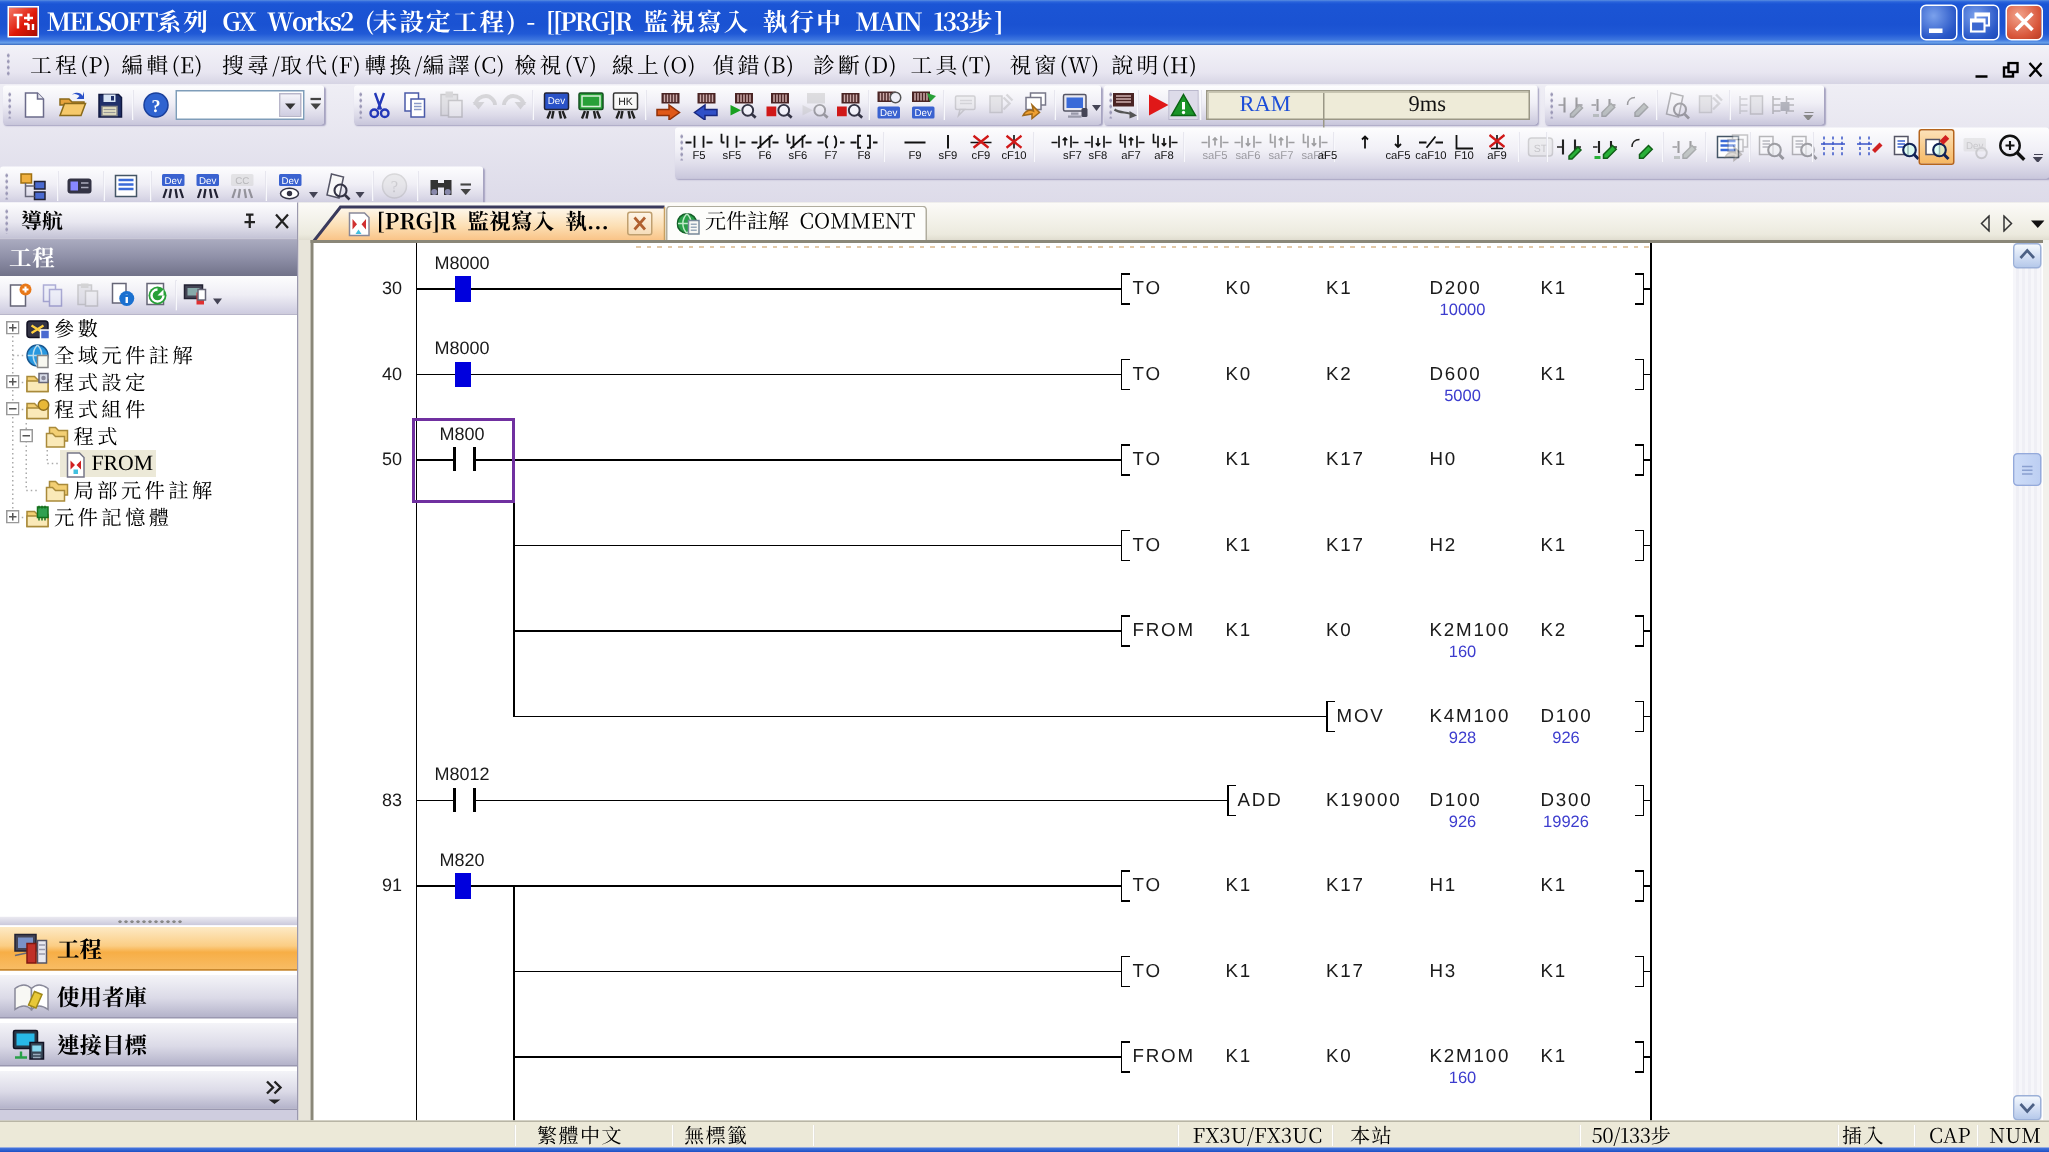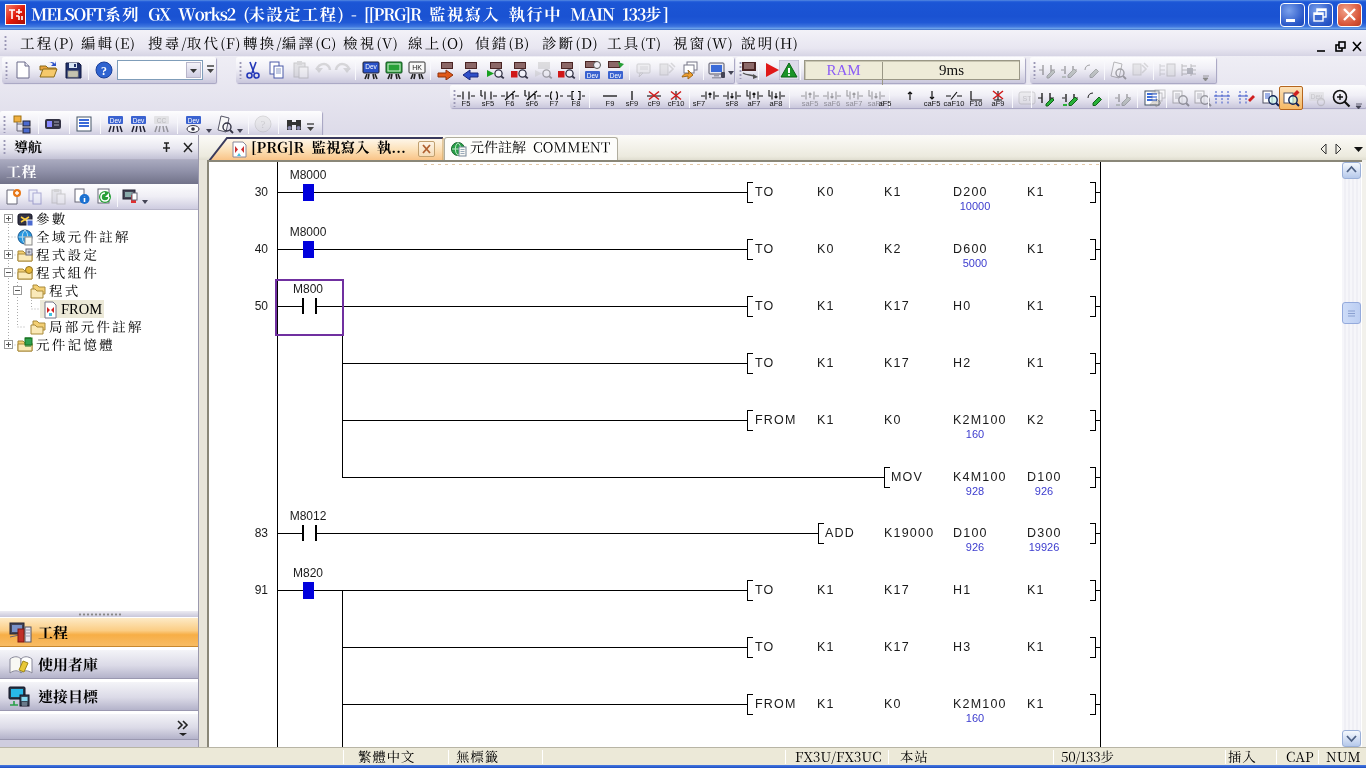--- a/index.html
+++ b/index.html
@@ -602,21 +602,21 @@
         <div class="icon" style="left:43px;top:3px;">
           <svg width="20" height="20" viewBox="0 0 20 20">
             <rect x="0" y="0" width="20" height="20" fill="#dddbe9" stroke="#b0aec4"></rect>
             <path d="M10 3l8 14H2z" fill="#1a9428" stroke="#0a6414"></path>
             <path d="M10 8v5" stroke="#fff" stroke-width="2"></path>
             <circle cx="10" cy="15" r="1.1" fill="#fff"></circle>
           </svg>
         </div>
         <div class="tsep" style="left:64px"></div>
         <div class="ab" style="left:68px;top:3px;width:216px;height:20px;background:#eeebd8;border:1px solid #9a9786;box-shadow:inset 1px 1px 0 #c8c5b2">
-<div class="ab" style="left:0;top:1px;width:78px;height:26px;border-right:1px solid #9a9786;text-align:center;font-family:'Liberation Serif';font-size:15px;color:#8b5cf6">RAM</div>
+<div class="ab" style="left:0;top:1px;width:78px;height:26px;border-right:1px solid #9a9786;text-align:center;font-family:'Liberation Serif';font-size:15px;color:#1d4ed8">RAM</div>
 <div class="ab" style="left:79px;top:1px;width:135px;height:18px;text-align:center;font-family:'Liberation Serif';font-size:15px;color:#111">9ms</div>
         </div>
       </div>
       <div class="band" style="left:1030px;top:1px;width:186px;height:26px">
         <div class="grip" style="left:3px;top:4px;height:18px"></div>
         <div class="icon" style="left:7px;top:3px; opacity:.4;filter:grayscale(.9);">
           <svg width="20" height="20" viewBox="0 0 20 20">
             <path d="M2 10h4M14 10h4" stroke="#222"></path>
             <path d="M6 5v10M14 5v10" stroke="#222" stroke-width="1.4"></path>
             <path d="M10 16l6-6 2 2-6 6H10z" fill="#28b038" stroke="#116018"></path>
@@ -660,21 +660,21 @@
         <div class="icon" style="left:149px;top:3px; opacity:.4;filter:grayscale(.9);">
           <svg width="20" height="20" viewBox="0 0 20 20">
             <path d="M3 4v12M3 6h5M3 10h5M3 14h5M12 4v12M12 6h5M12 10h5M12 14h5" stroke="#667" fill="none"></path>
             <rect x="8" y="8" width="6" height="6" fill="#3a62d0"></rect>
           </svg>
         </div>
         <div class="ab" style="left:172px;top:10px"><svg width="8" height="10">
             <path d="M1 5h6M1 7l2.5 3L6 7z" fill="#888" stroke="#888" stroke-width=".8"></path>
           </svg></div>
       </div>
-      <div class="band" style="left:450px;top:29px;width:916px;height:23px">
+      <div class="band" style="left:450px;top:29px;width:916px;height:34px">
         <div class="grip" style="left:3px;top:4px;height:18px"></div>
         <div class="ab" style="left:6px;top:2px;"><svg width="20" height="11" viewBox="0 0 20 11">
             <path d="M1 6h4M15 6h4M7 1.5v8M13 1.5v8" stroke="#111" stroke-width="1.2" fill="none"></path>
           </svg></div>
         <div class="scap" style="left:5px;top:14px;">F5</div>
         <div class="ab" style="left:28px;top:2px;"><svg width="20" height="11" viewBox="0 0 20 11">
             <path d="M3 0v6M3 6h2M15 6h4M7 1.5v8M13 1.5v8" stroke="#111" stroke-width="1.2" fill="none"></path>
           </svg></div>
         <div class="scap" style="left:27px;top:14px;">sF5</div>
         <div class="ab" style="left:50px;top:2px;"><svg width="20" height="11" viewBox="0 0 20 11">
@@ -711,21 +711,21 @@
         <div class="scap" style="left:193px;top:14px;text-align:center;">cF9</div>
         <div class="ab" style="left:216px;top:2px;"><svg width="20" height="11" viewBox="0 0 20 11">
             <path d="M10 1v9" stroke="#111" stroke-width="1.1"></path>
             <path d="M5 1.5l10 8M15 1.5l-10 8" stroke="#d01818" stroke-width="1.5"></path>
           </svg></div>
         <div class="scap" style="left:215px;top:14px;">cF10</div>
         <div class="tsep" style="left:239px"></div>
         <div class="ab" style="left:250px;top:2px;"><svg width="20" height="11" viewBox="0 0 20 11">
             <path d="M1 6h4M15 6h4M6 1.5v8M14 1.5v8M10 8V3M8.5 4.5L10 3l1.5 1.5" stroke="#111" stroke-width="1.1" fill="none"></path>
           </svg></div>
-        <div class="scap" style="left:238px;top:14px;">sF7</div>
+        <div class="scap" style="left:254px;top:14px;">sF7</div>
         <div class="ab" style="left:272px;top:2px;"><svg width="20" height="11" viewBox="0 0 20 11">
             <path d="M1 6h4M15 6h4M6 1.5v8M14 1.5v8M10 3v5M8.5 6.5L10 8l1.5-1.5" stroke="#111" stroke-width="1.1" fill="none"></path>
           </svg></div>
         <div class="scap" style="left:271px;top:14px;">sF8</div>
         <div class="ab" style="left:294px;top:2px;"><svg width="20" height="11" viewBox="0 0 20 11">
             <path d="M3 0v6h2M15 6h4M6 1.5v8M14 1.5v8M10 8V3M8.5 4.5L10 3l1.5 1.5" stroke="#111" stroke-width="1.1" fill="none"></path>
           </svg></div>
         <div class="scap" style="left:293px;top:14px;">aF7</div>
         <div class="ab" style="left:316px;top:2px;"><svg width="20" height="11" viewBox="0 0 20 11">
             <path d="M3 0v6h2M15 6h4M6 1.5v8M14 1.5v8M10 3v5M8.5 6.5L10 8l1.5-1.5" stroke="#111" stroke-width="1.1" fill="none"></path>

